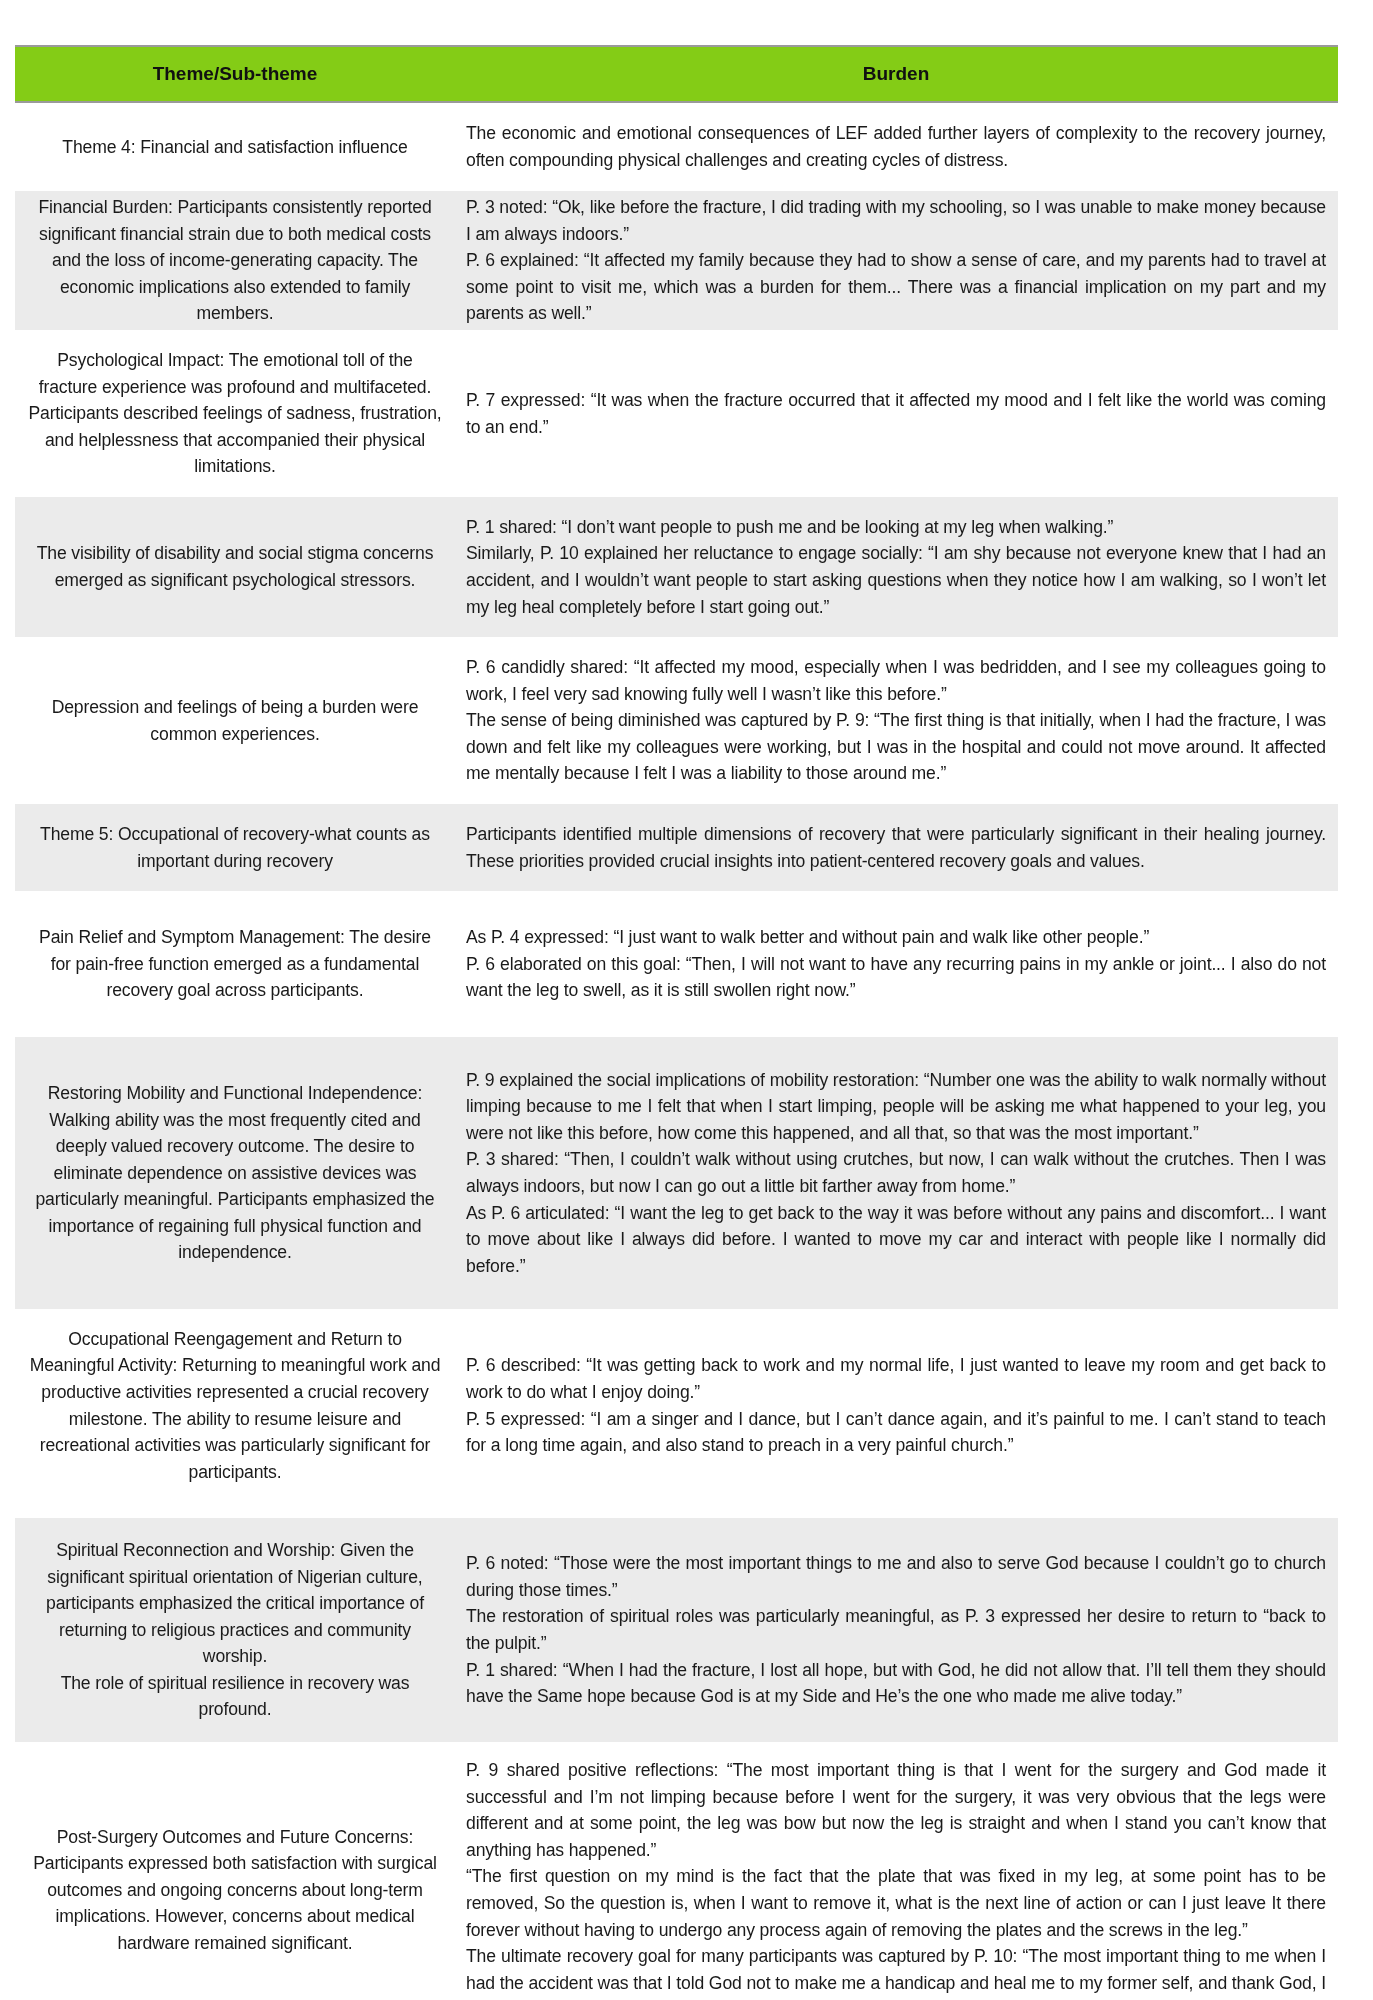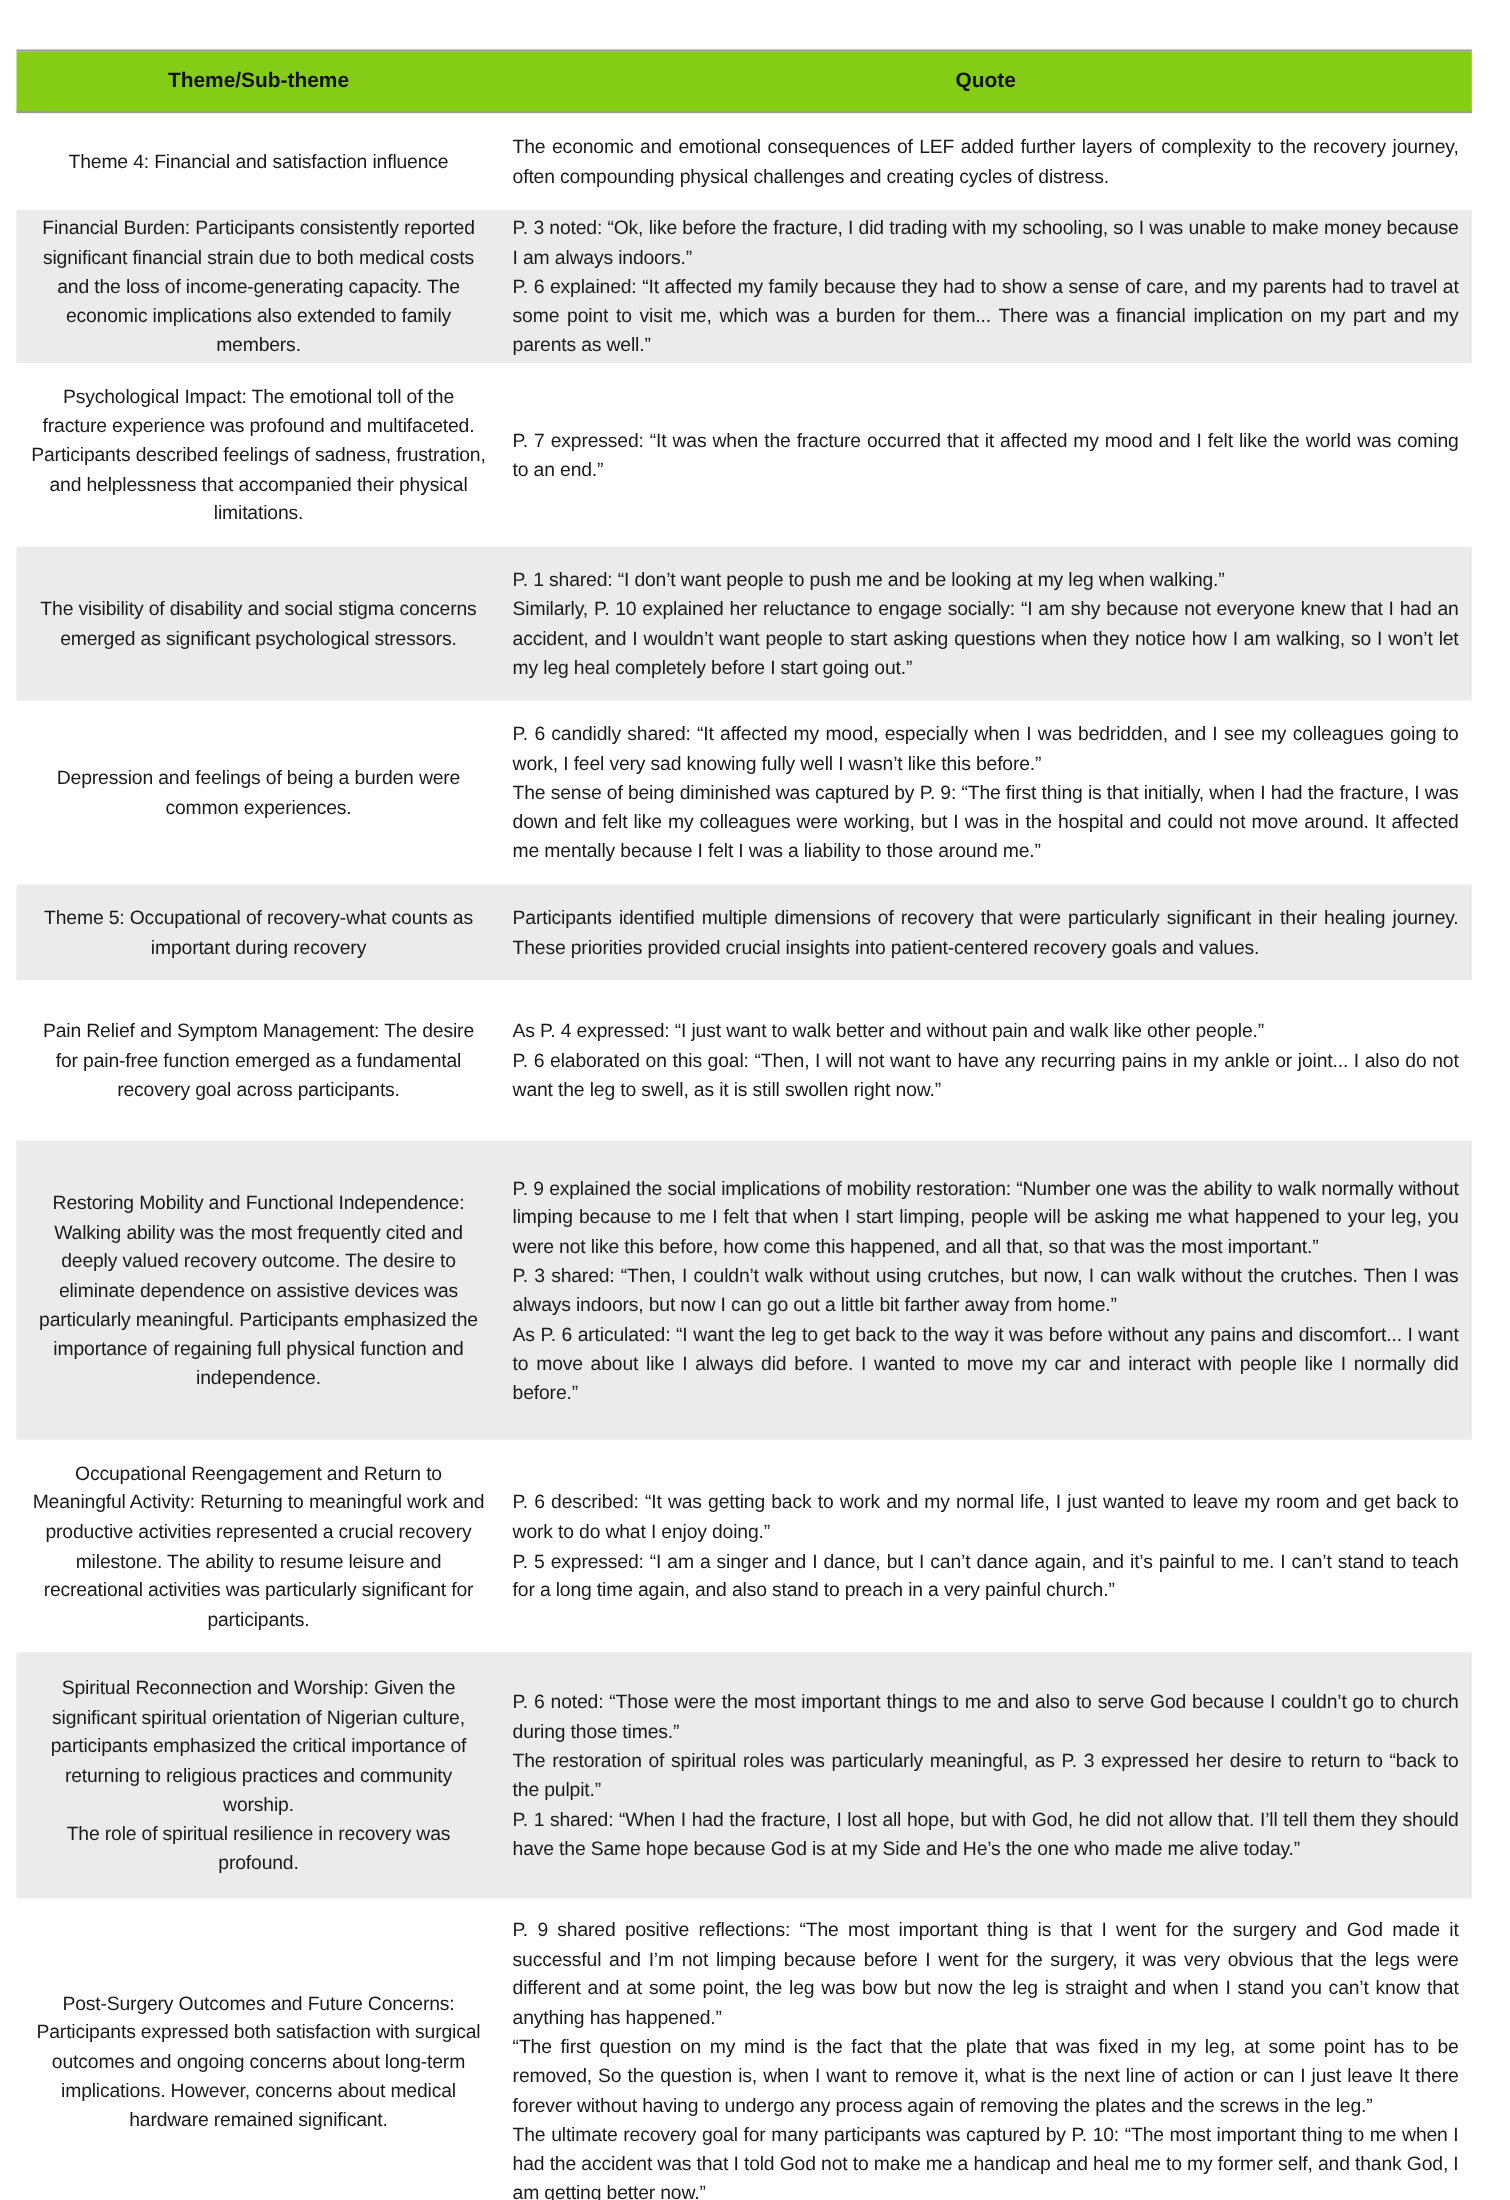--- a/index.html
+++ b/index.html
@@ -69,21 +69,21 @@
   .cell-left .body-text { text-align: center; }
   .cell-right .body-text { text-align: justify; }
 </style>
 </head>
 <body>
 
 <div class="table">
 
   <div class="row header">
     <div class="cell cell-left">Theme/Sub-theme</div>
-    <div class="cell cell-right" style="text-align:center;">Quote</div>
+    <div class="cell cell-right" style="text-align:center;">Burden</div>
   </div>
 
   <div class="row white" style="height:88px;">
     <div class="cell-left">
       <p class="body-text">Theme 4: Financial and satisfaction influence</p>
     </div>
     <div class="cell-right">
       <p class="body-text">The economic and emotional consequences of LEF added further layers of complexity to the recovery journey, often compounding physical challenges and creating cycles of distress.</p>
     </div>
   </div>
@@ -160,21 +160,21 @@
   <div class="row white" style="height:193px;">
     <div class="cell-left">
       <p class="body-text">Occupational Reengagement and Return to Meaningful Activity: Returning to meaningful work and productive activities represented a crucial recovery milestone. The ability to resume leisure and recreational activities was particularly significant for participants.</p>
     </div>
     <div class="cell-right">
       <p class="body-text">P. 6 described: “It was getting back to work and my normal life, I just wanted to leave my room and get back to work to do what I enjoy doing.”</p>
       <p class="body-text">P. 5 expressed: “I am a singer and I dance, but I can’t dance again, and it’s painful to me. I can’t stand to teach for a long time again, and also stand to preach in a very painful church.”</p>
     </div>
   </div>
 
-  <div class="row gray" style="height:224px;">
+  <div class="row gray" style="height:224px;margin-top:16px;">
     <div class="cell-left">
       <p class="body-text">Spiritual Reconnection and Worship: Given the significant spiritual orientation of Nigerian culture, participants emphasized the critical importance of returning to religious practices and community worship.</p>
       <p class="body-text">The role of spiritual resilience in recovery was profound.</p>
     </div>
     <div class="cell-right">
       <p class="body-text">P. 6 noted: “Those were the most important things to me and also to serve God because I couldn’t go to church during those times.”</p>
       <p class="body-text">The restoration of spiritual roles was particularly meaningful, as P. 3 expressed her desire to return to “back to the pulpit.”</p>
       <p class="body-text">P. 1 shared: “When I had the fracture, I lost all hope, but with God, he did not allow that. I’ll tell them they should have the Same hope because God is at my Side and He’s the one who made me alive today.”</p>
     </div>
   </div>

